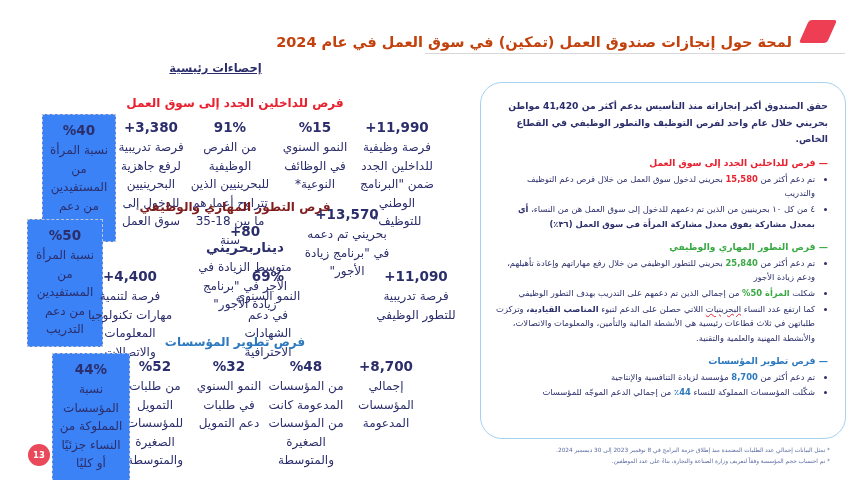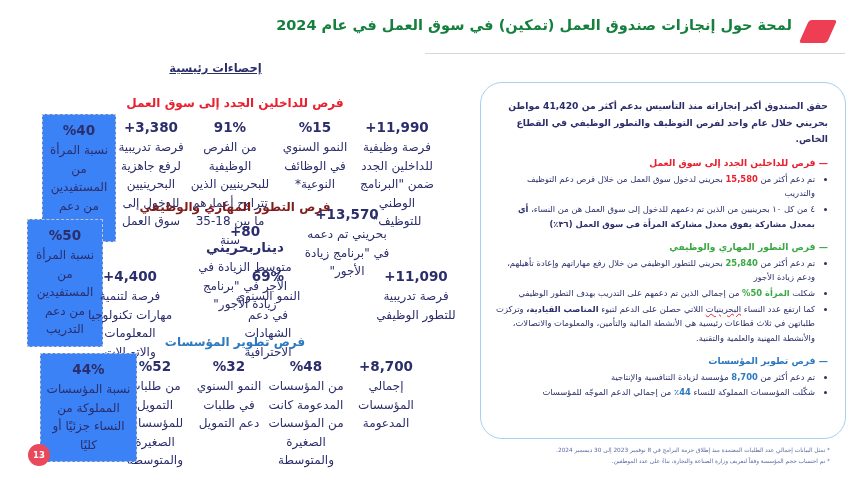--- a/index.html
+++ b/index.html
@@ -3,22 +3,22 @@
 <meta charset="utf-8">
 <style>
   * { box-sizing: border-box; margin: 0; padding: 0; }
   html,body { width:850px; height:480px; background:#ffffff; overflow:hidden;
               font-family:"DejaVu Sans","Liberation Sans",sans-serif; }
   #page { position:relative; width:850px; height:480px; background:#fff; color:#2b2e6b; }
 
   
   .flag { position:absolute; top:20px; right:18px; width:28px; height:23px;
           background:#ee3e53; transform:skewX(-24deg); border-radius:3px; }
-  .title { position:absolute; top:17px; right:58px; width:520px; direction:rtl;
-           text-align:right; font-size:14.5px; font-weight:bold; color:#15803d; }
+  .title { position:absolute; top:34px; right:58px; width:520px; direction:rtl;
+           text-align:right; font-size:14.5px; font-weight:bold; color:#c2410c; }
   .hr-line { position:absolute; top:53px; left:425px; width:420px; height:1px; background:#d8d8dc; }
 
   
   .stats-header { position:absolute; top:61px; left:158px; width:115px; text-align:center;
                   direction:rtl; font-size:11.5px; font-weight:bold; text-decoration:underline; }
   .sec-title { position:absolute; left:15px; width:440px; text-align:center; direction:rtl;
                font-size:12px; font-weight:bold; }
   .sec1-title { top:96px;  color:#e8202f; }
   .sec2-title { top:200px; color:#7f1d1d; }
   .sec3-title { top:335px; color:#2d79bf; }
@@ -118,21 +118,21 @@
     <span class="cap">من المؤسسات المدعومة كانت من المؤسسات الصغيرة والمتوسطة</span>
   </div>
   <div class="stat" style="top:358px; left:192px; width:74px;">
     <span class="val">%32</span>
     <span class="cap">النمو السنوي في طلبات دعم التمويل</span>
   </div>
   <div class="stat" style="top:358px; left:118px; width:74px;">
     <span class="val">%52</span>
     <span class="cap">من طلبات التمويل للمؤسسات الصغيرة والمتوسطة</span>
   </div>
-  <div class="stat boxed" style="top:353px; left:40px; width:97px;">
+  <div class="stat boxed" style="top:353px; left:52px; width:78px;">
     <span class="val">44%</span>
     <span class="cap">نسبة المؤسسات المملوكة من النساء جزئيًا أو كليًا</span>
   </div>
 
   <div class="panel">
     <p class="intro"><span style="font-weight: 700;">حقق الصندوق أكبر إنجازاته منذ التأسيس بدعم أكثر من 41,420 مواطن بحريني خلال عام واحد لفرص التوظيف والتطور الوظيفي في القطاع الخاص.</span></p>
 
     <h3 class="red">— فرص للداخلين الجدد إلى سوق العمل</h3>
     <ul>
       <li><span>تم دعم أكثر من </span><span style="font-weight: 700; color: rgb(232, 32, 47);">15,580</span><span> بحريني لدخول سوق العمل من خلال فرص دعم التوظيف والتدريب</span></li>

